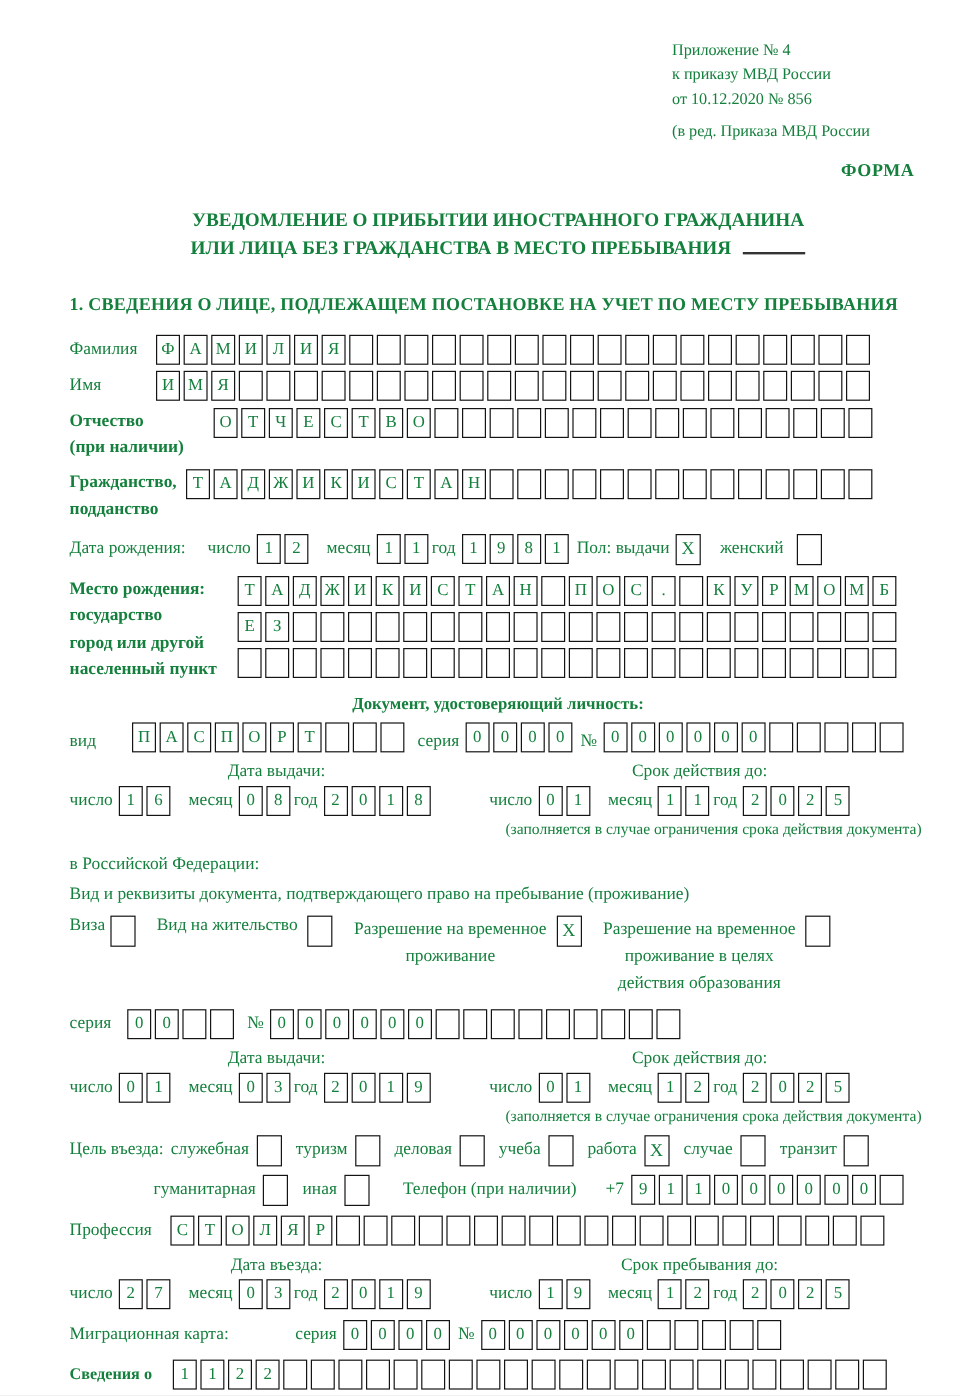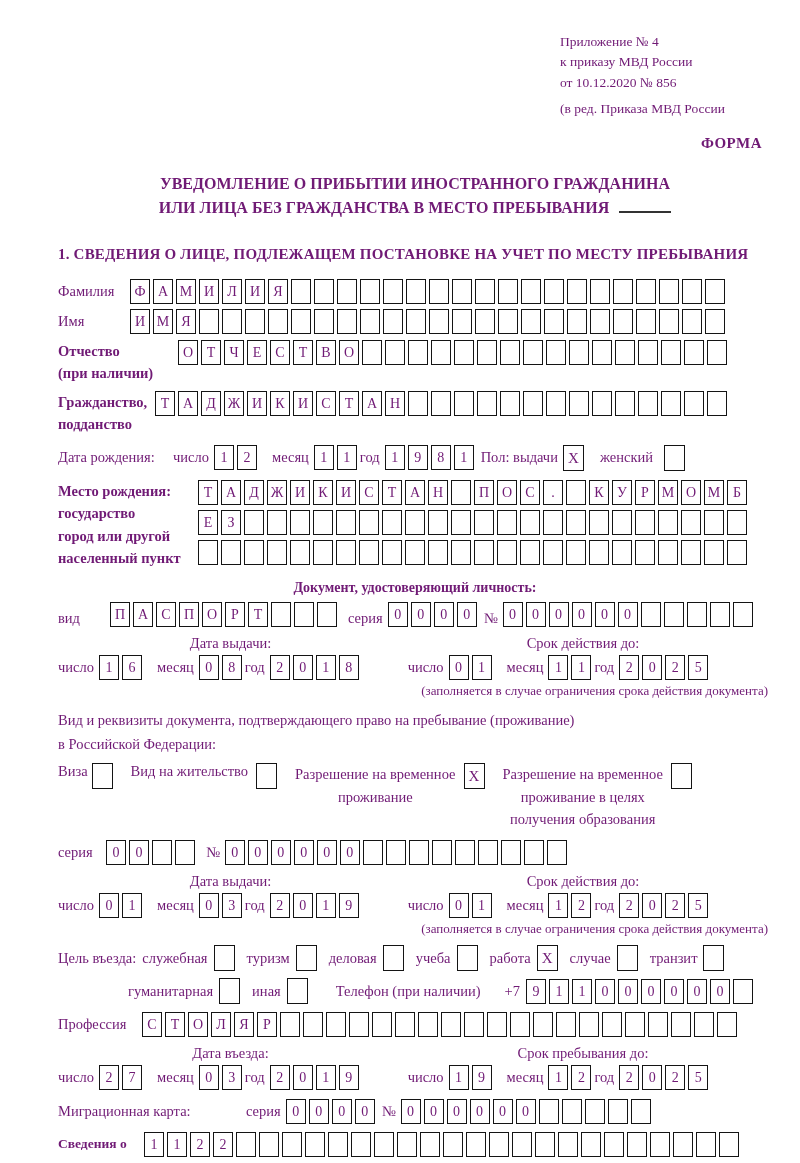--- a/index.html
+++ b/index.html
@@ -1,17 +1,17 @@
 <!DOCTYPE html>
 <html><head>
 <meta charset="utf-8">
 <style>
   html,body{margin:0;padding:0;background:#e8e8e8;}
   .page{position:relative;width:800px;height:1163px;background:#ffffff;overflow:hidden;
-        font-family:"Liberation Serif","DejaVu Serif",serif;color:#701a75;}
+        font-family:"Liberation Serif","DejaVu Serif",serif;color:#15803d;}
   .content{padding:32px 28px 0 58px;}
 
   
   .hdr-block{width:200px;margin-left:auto;margin-right:12px;font-size:13.5px;line-height:1.5;}
   .hdr-part2{margin-top:6px;}
   .forma{text-align:right;padding-right:10px;font-weight:bold;font-size:15px;margin-top:16px;letter-spacing:.5px;}
 
   
   .title{margin-top:20px;text-align:center;font-weight:bold;font-size:16px;line-height:1.5;}
   .blank-line{display:inline-block;width:52px;border-bottom:2px solid #333;margin-left:10px;}
@@ -408,38 +408,38 @@
     <span class="cells">
           <span class="cell">2</span>
           <span class="cell">0</span>
           <span class="cell">2</span>
           <span class="cell">5</span>
         </span>
   </div>
   <div class="dnote">(заполняется в случае ограничения срока действия документа)</div>
 
   <div class="intro">
+    <div>в Российской Федерации:</div>
     <div>Вид и реквизиты документа, подтверждающего право на пребывание (проживание)</div>
-    <div>в Российской Федерации:</div>
   </div>
 
   <div class="opts">
     <span class="lbl">Виза</span>
     <span class="cbox cbx" style="margin-left:4px;"></span>
     <span class="lbl ml16">Вид на жительство</span>
     <span class="cbox cbx"></span>
     <div class="optml">
       <div>Разрешение на временное</div>
       <div>проживание</div>
     </div>
     <span class="cbox cbx">X</span>
     <div class="optml">
       <div>Разрешение на временное</div>
       <div>проживание в целях</div>
-      <div>получения образования</div>
+      <div>действия образования</div>
     </div>
     <span class="cbox cbx"></span>
   </div>
 
   <div class="frow" style="margin-top:10px;">
     <span class="lbl" style="width:48px;">серия</span>
     <span class="cells">
           <span class="cell">0</span>
           <span class="cell">0</span>
           <span class="cell"></span>

